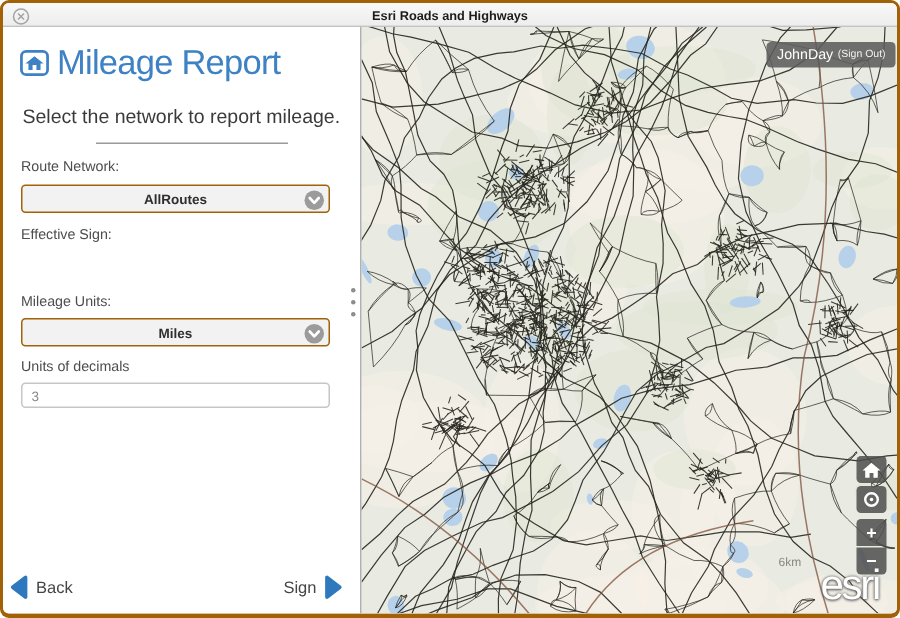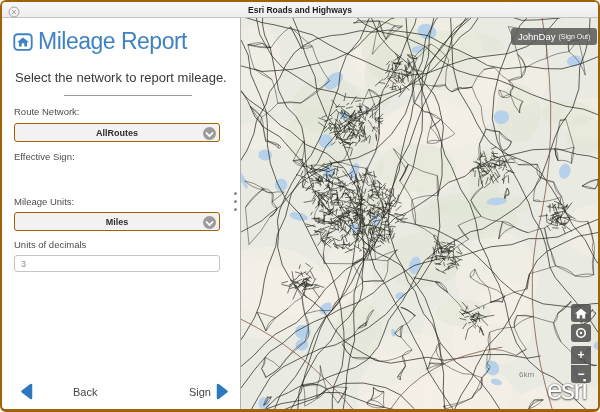--- a/index.html
+++ b/index.html
@@ -45,21 +45,21 @@
   }
   .txt-input {
     position:absolute; left:12px; width:206px; height:17px;
     background:#fff; border:1px solid #c6c6c6; border-radius:3px;
     font-size:9px; color:#5a5a5a; padding:0 6px;
     font-family:"Liberation Sans", sans-serif; outline:none;
   }
   #decimals-input { color:#8a8a8a; }
   
   .nav-btn { position:absolute; bottom:9px; display:flex; align-items:center; cursor:pointer; }
-  #back-btn { left:18px;gap:35px; }
+  #back-btn { left:4px; }
   #next-btn { right:11px; }
   .nav-label { font-size:11px; color:#454545; }
   #back-btn .nav-label { margin-left:5px; }
   #next-btn .nav-label { margin-right:5px; }
   
   #drag-handle { position:absolute; left:229px; top:190px; width:8px; height:22px; cursor:col-resize; }
   #drag-handle i { display:block; width:3px; height:3px; border-radius:50%; background:#8d8d8d; margin:0 auto 5px; }
   
   #map {
     position:absolute; left:238px; top:16px; right:0; bottom:0;

